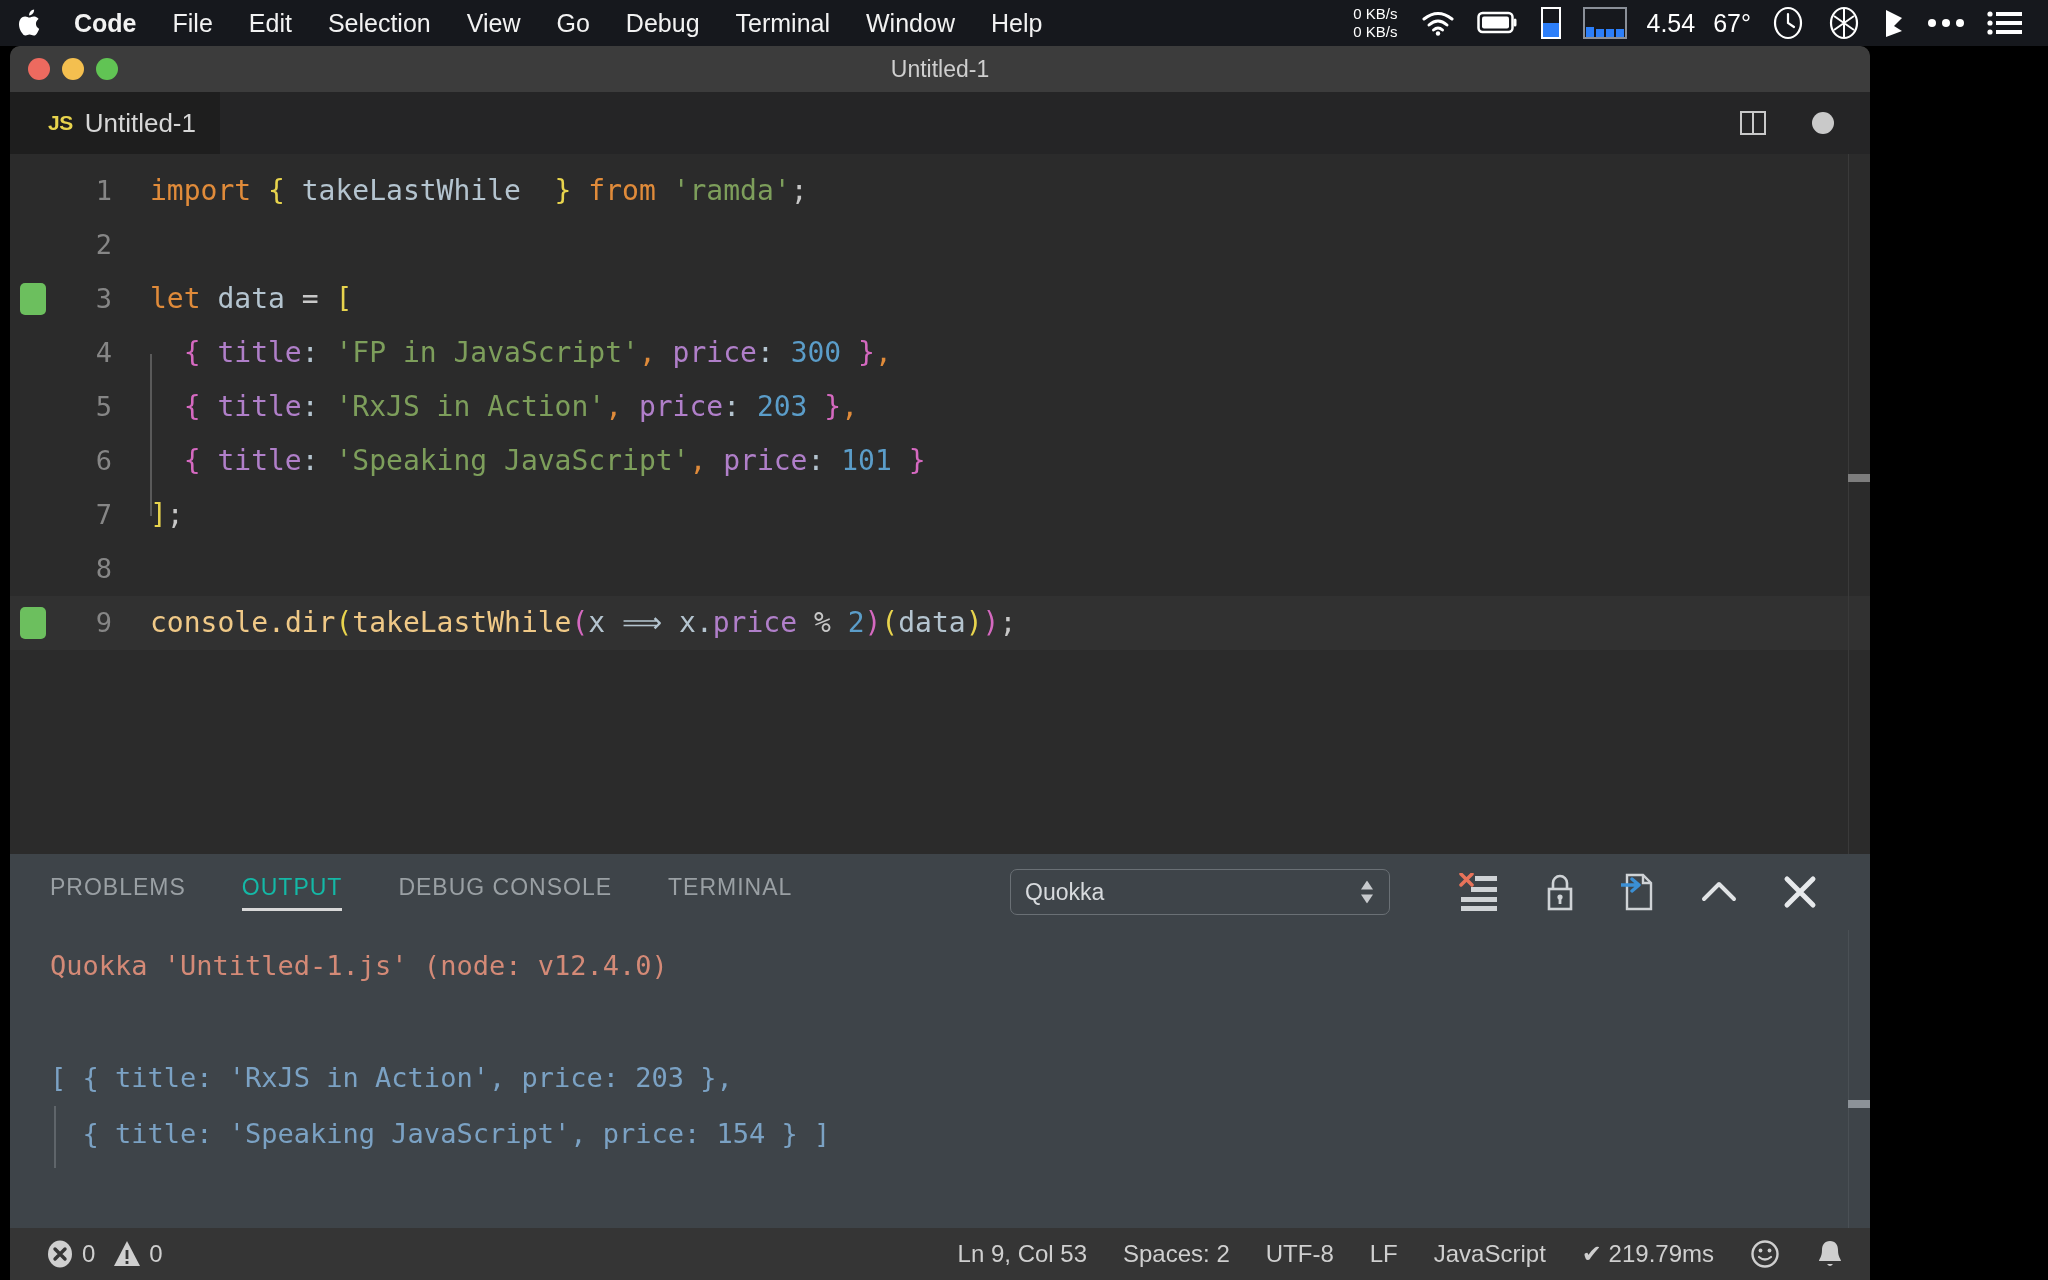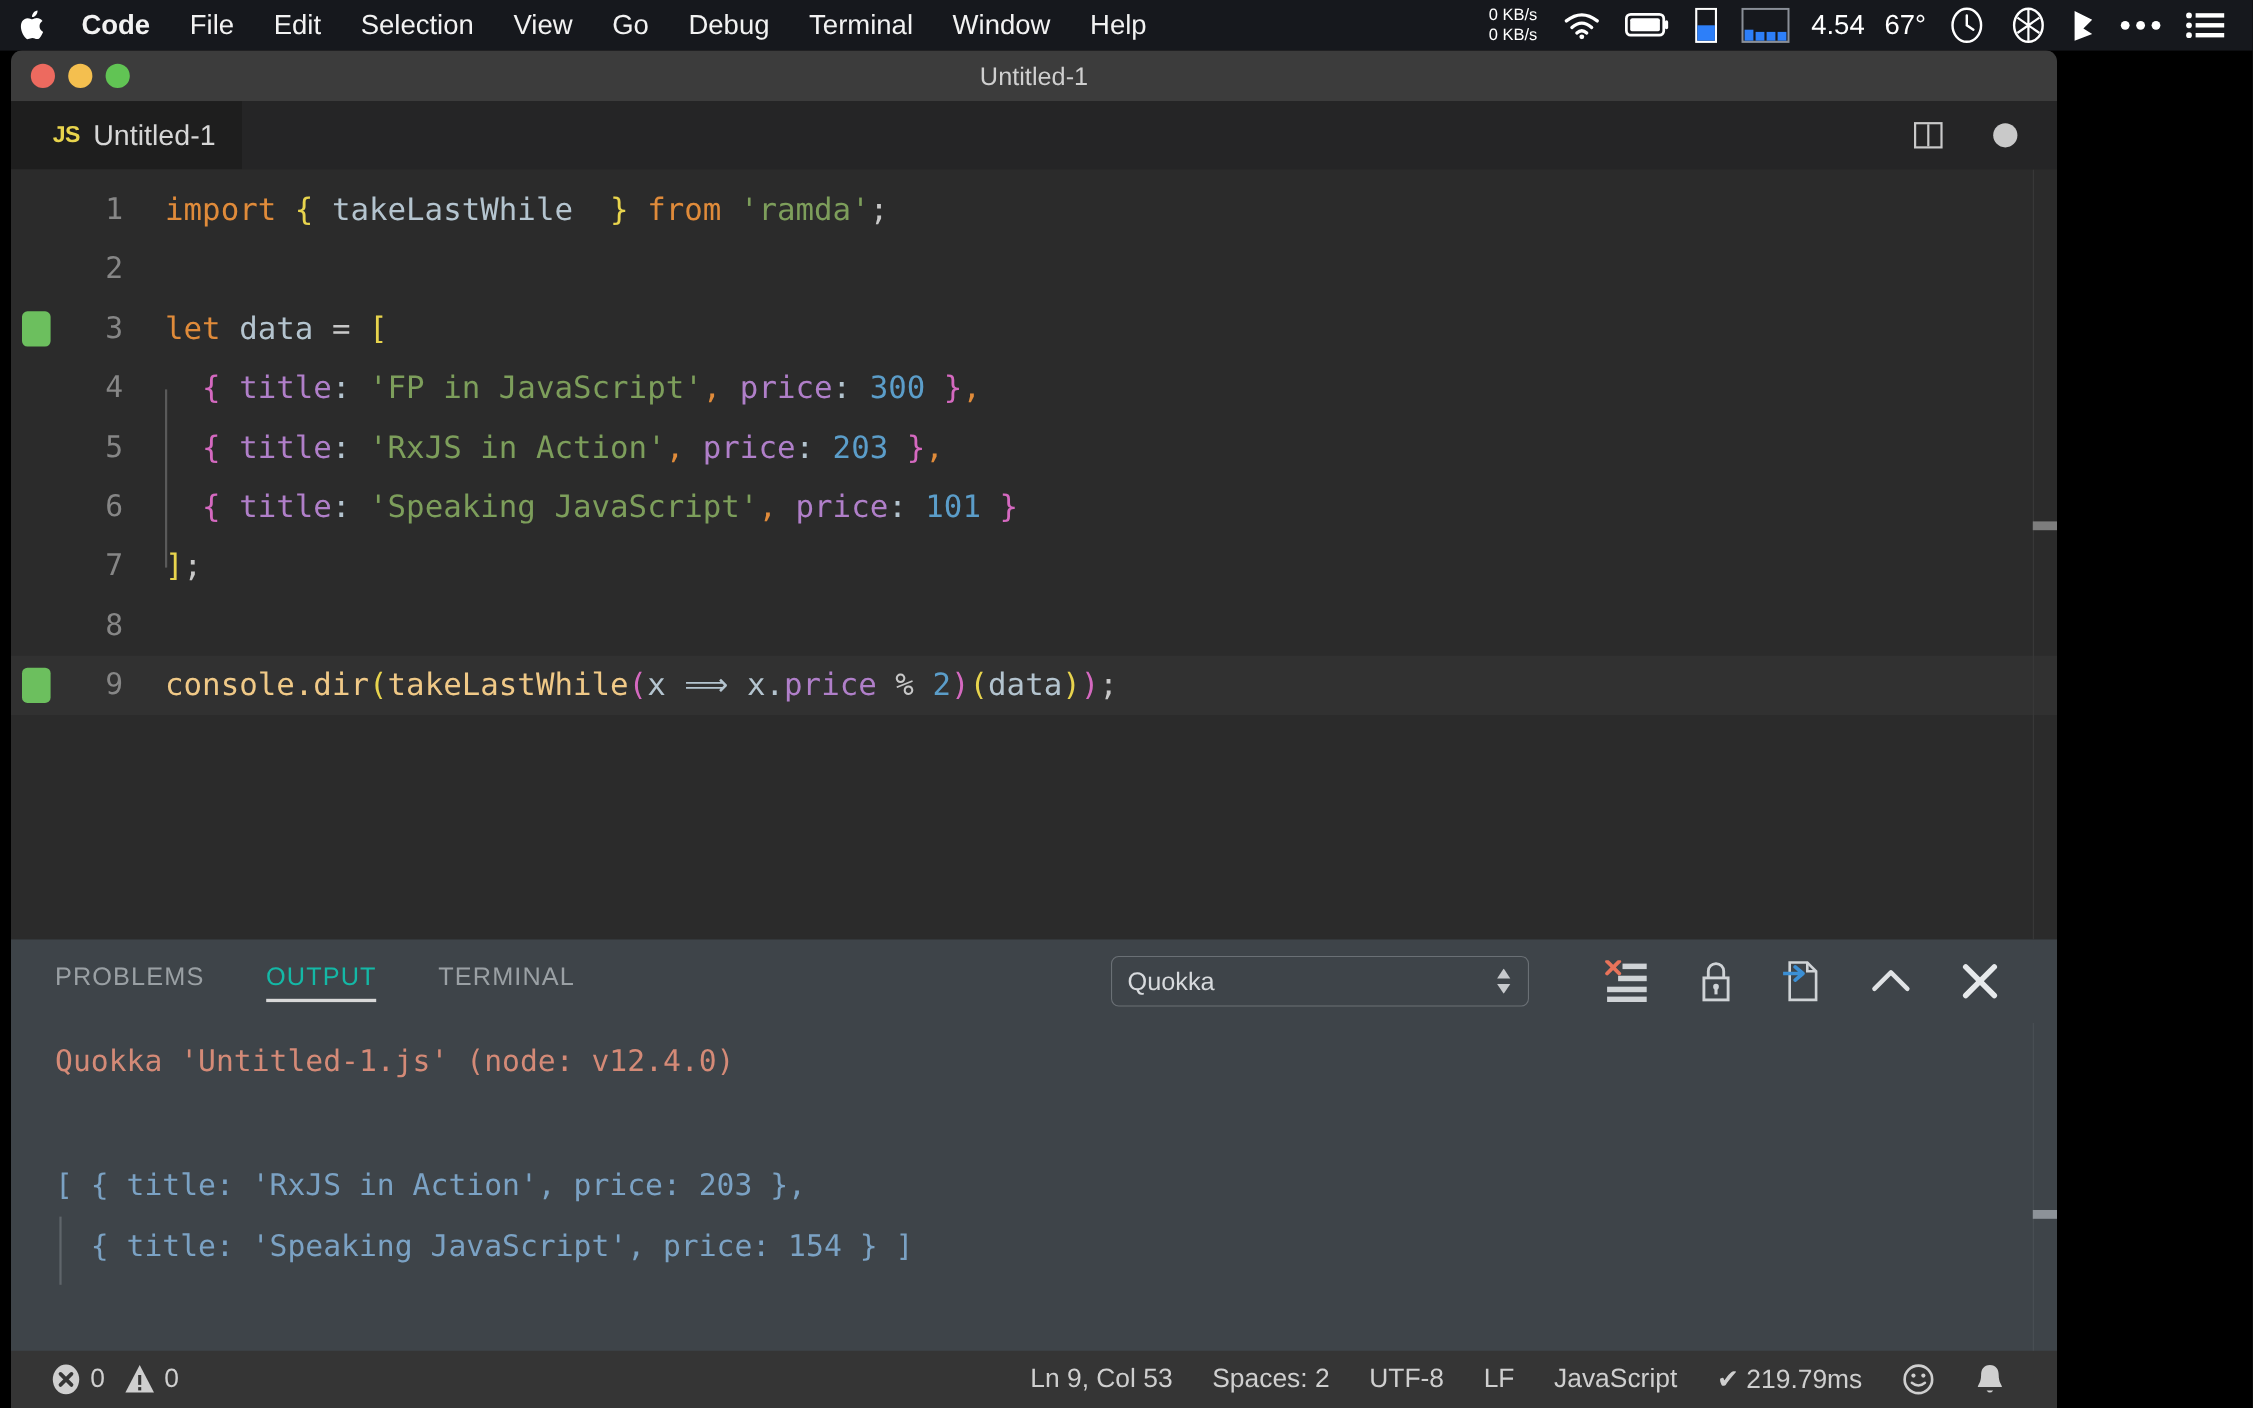--- a/index.html
+++ b/index.html
@@ -165,21 +165,21 @@
   }
   .panel-scroll-mark { position:absolute; right:0; top: 170px; width: 22px; height: 8px; background:#8c9298; }
 
   
   .statusbar {
     position: absolute; bottom: 0; left: 0; right: 0; height: 52px;
     background: #353535; display:flex; align-items:center;
     color: #cfcfcf; font-size: 24px;
   }
   .sb-left { display:flex; align-items:center; padding-left: 18px; gap: 8px; }
-  .sb-right { margin-left:auto; display:flex; align-items:center; padding-right: 29px; }
+  .sb-right { margin-left:auto; display:flex; align-items:center; padding-right: 8px; }
   .sb-item { padding: 0 18px; white-space: nowrap; display:flex; align-items:center; gap:8px;}
   .sb-icon { display:flex; align-items:center; justify-content:center; }
 </style>
 </head>
 <body>
 
 <div id="app">
 
   <div class="menubar">
     <div class="apple-logo">
@@ -350,20 +350,21 @@
       </div>
       <div class="edit-scrollbar">
         <div class="edit-scroll-mark"></div>
       </div>
     </div>
 
     <div class="panel">
       <div class="panel-header">
         <div class="ptab">PROBLEMS</div>
         <div class="ptab active">OUTPUT</div>
+        <div class="ptab">DEBUG CONSOLE</div>
         <div class="ptab">TERMINAL</div>
 
         <div class="panel-tools">
           <div class="select-box">
             <span>Quokka</span>
             <span class="select-arrows">
               <svg width="16" height="10" viewBox="0 0 16 10">
                   <path d="M8 0 L14 9 L2 9 Z" fill="#c7cacd"></path>
                 </svg>
               <svg width="16" height="10" viewBox="0 0 16 10">

